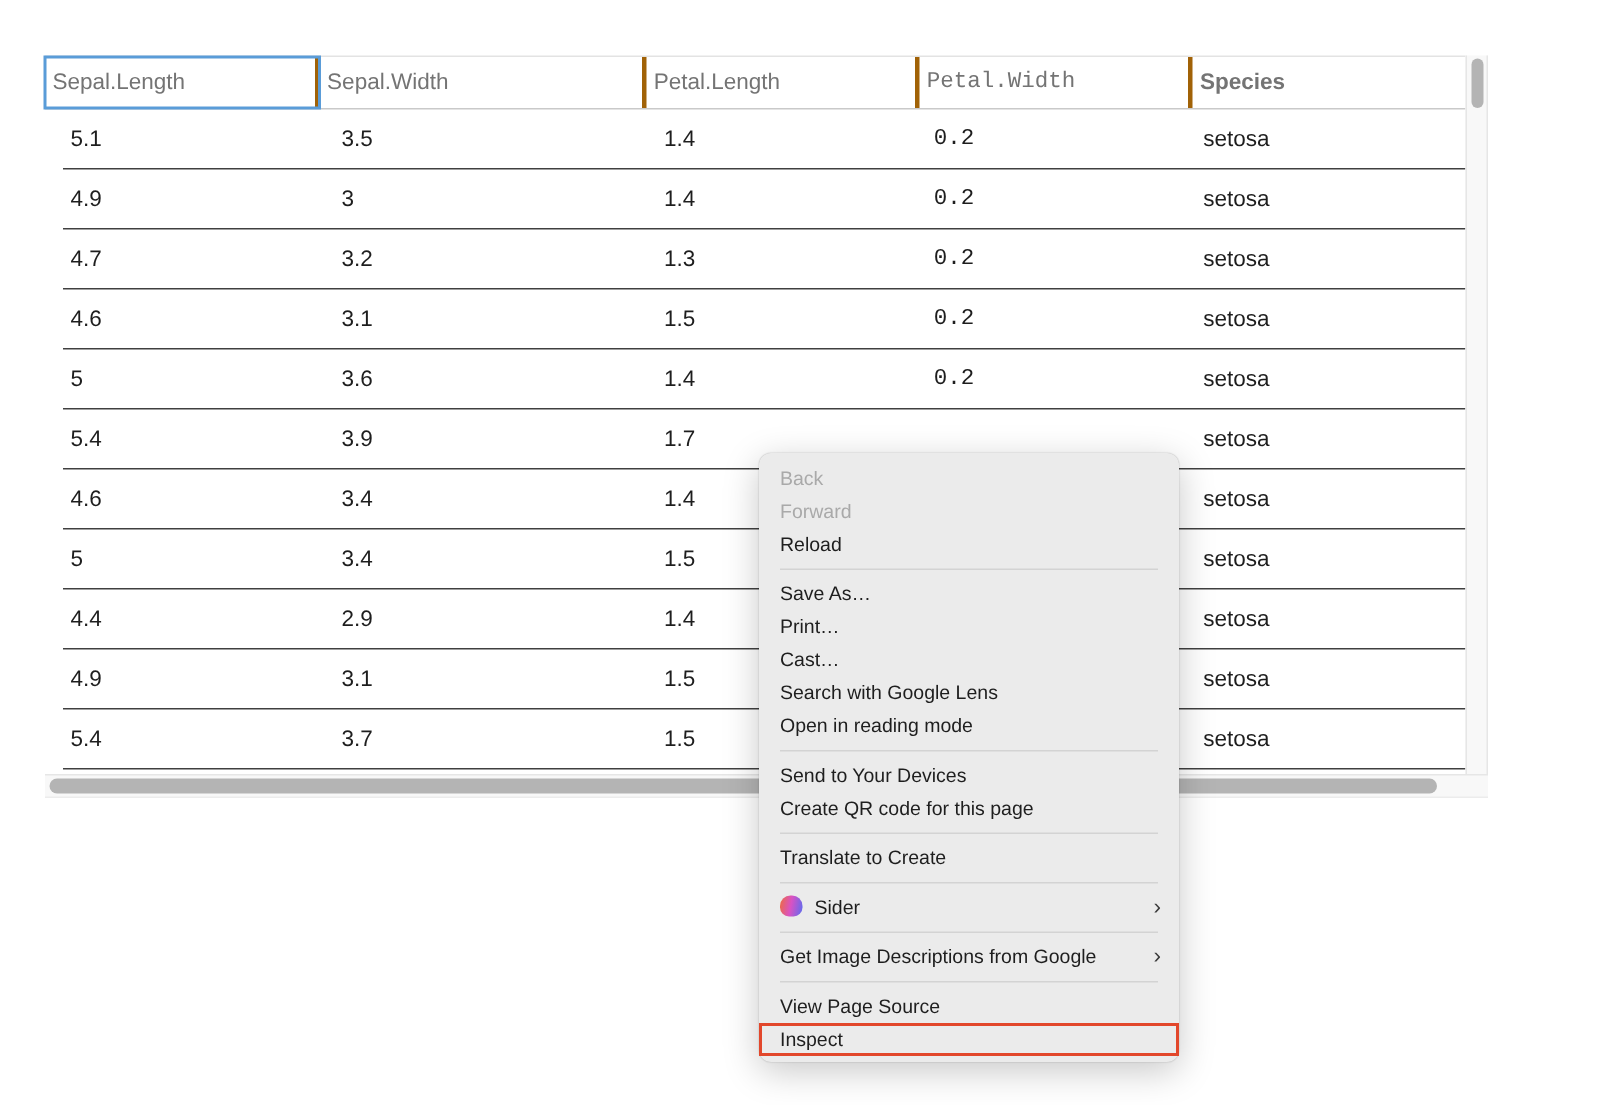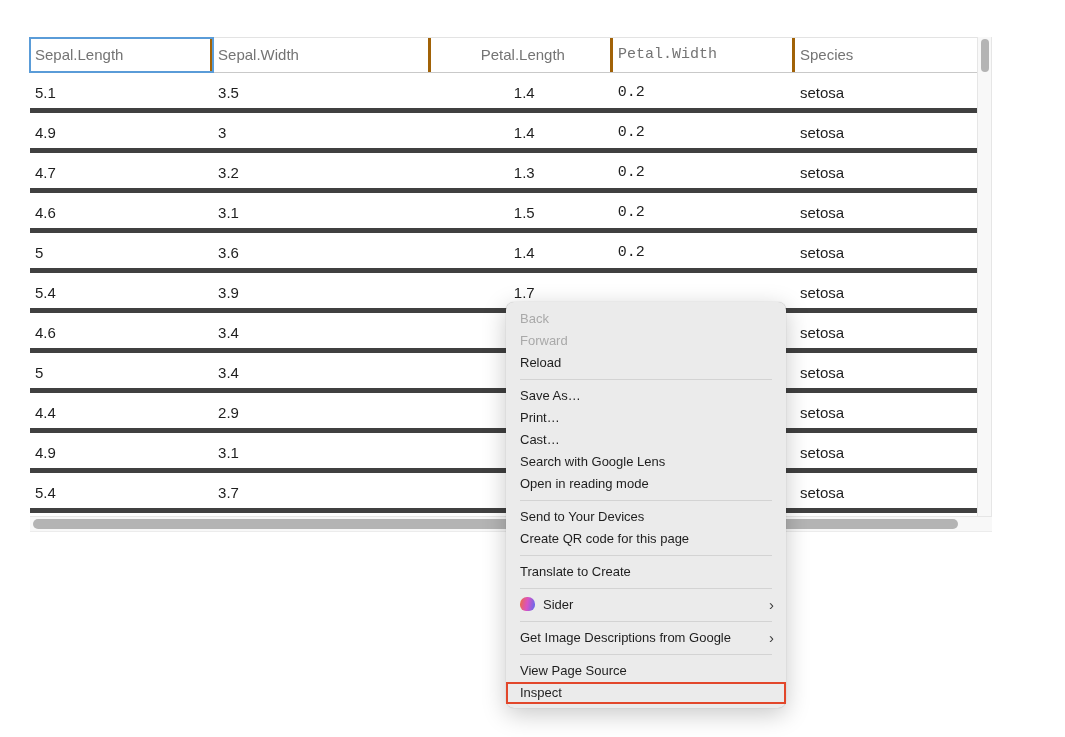--- a/index.html
+++ b/index.html
@@ -9,25 +9,25 @@
     font-family:"Liberation Sans", sans-serif;
     -webkit-font-smoothing:antialiased;
   }
 
   
   .table-wrap { position:absolute; left:30px; top:37px; width:947px; }
   .thead { display:flex; height:36px; box-sizing:border-box;
            border-top:1px solid #e3e3e3; border-bottom:1px solid #c9c9c9; }
   .th { box-sizing:border-box; padding-left:5px; font-size:15px; color:#747474;
         line-height:33px; border-right:3px solid #a16207; overflow:hidden; white-space:nowrap; }
-  .th:last-child { border-right:none; }
+  .th:last-child { border-right:none;font-weight:bold; }
   .th.selected { outline:2px solid #5a9cd8; outline-offset:-1px; }
-  .c0 { width:190px; } .c1 { width:226px; } .c2 { width:189px;text-align:center; }
+  .c0 { width:190px; } .c1 { width:226px; } .c2 { width:189px; }
   .c3 { width:189px;font-family:Liberation Mono, monospace; } .c4 { width:189px; }
-  .trow { display:flex; height:40px; box-sizing:border-box; border-bottom:5px solid #404040; }
+  .trow { display:flex; height:40px; box-sizing:border-box; border-bottom:1px solid #404040;margin-left:12px; }
   .td { box-sizing:border-box; padding-left:5px; font-size:15px; color:#1e1e1e;
         line-height:39px; overflow:hidden; white-space:nowrap; }
 
   
   .vscroll { position:absolute; left:977px; top:37px; width:15px; height:479px;
              box-sizing:border-box; background:#f8f8f8;
              border-left:1px solid #e6e6e6; border-right:1px solid #e6e6e6; }
   .vthumb { position:absolute; left:3px; top:2px; width:8px; height:33px;
             border-radius:4px; background:#b4b4b4; }
   .hscroll { position:absolute; left:30px; top:516px; width:962px; height:16px;

